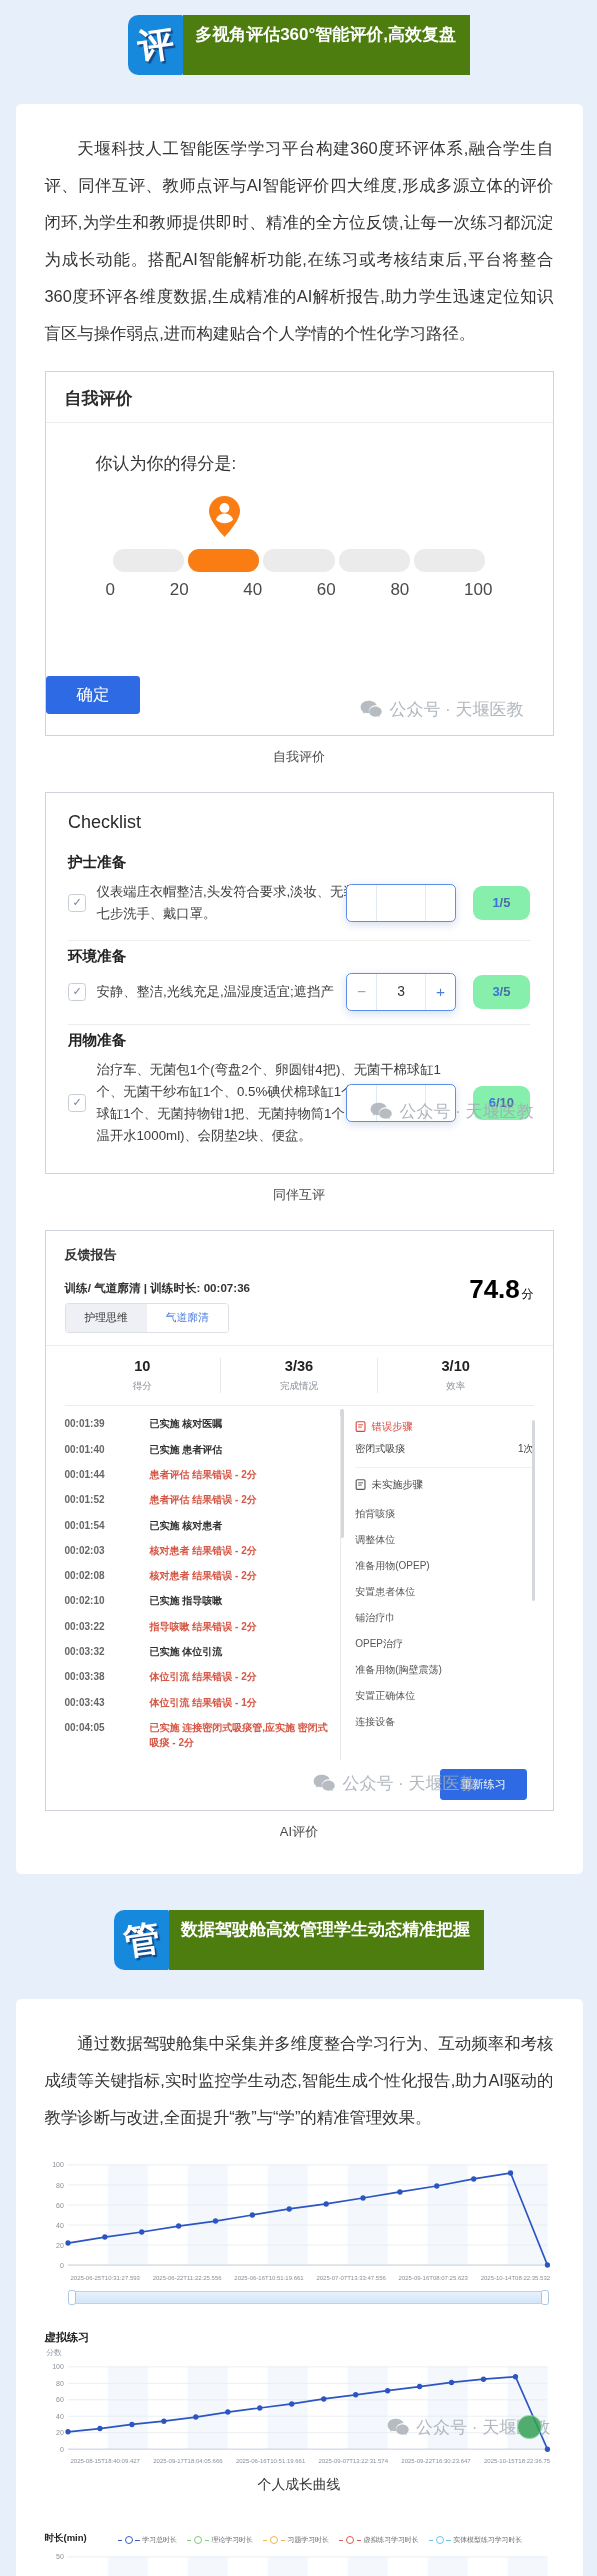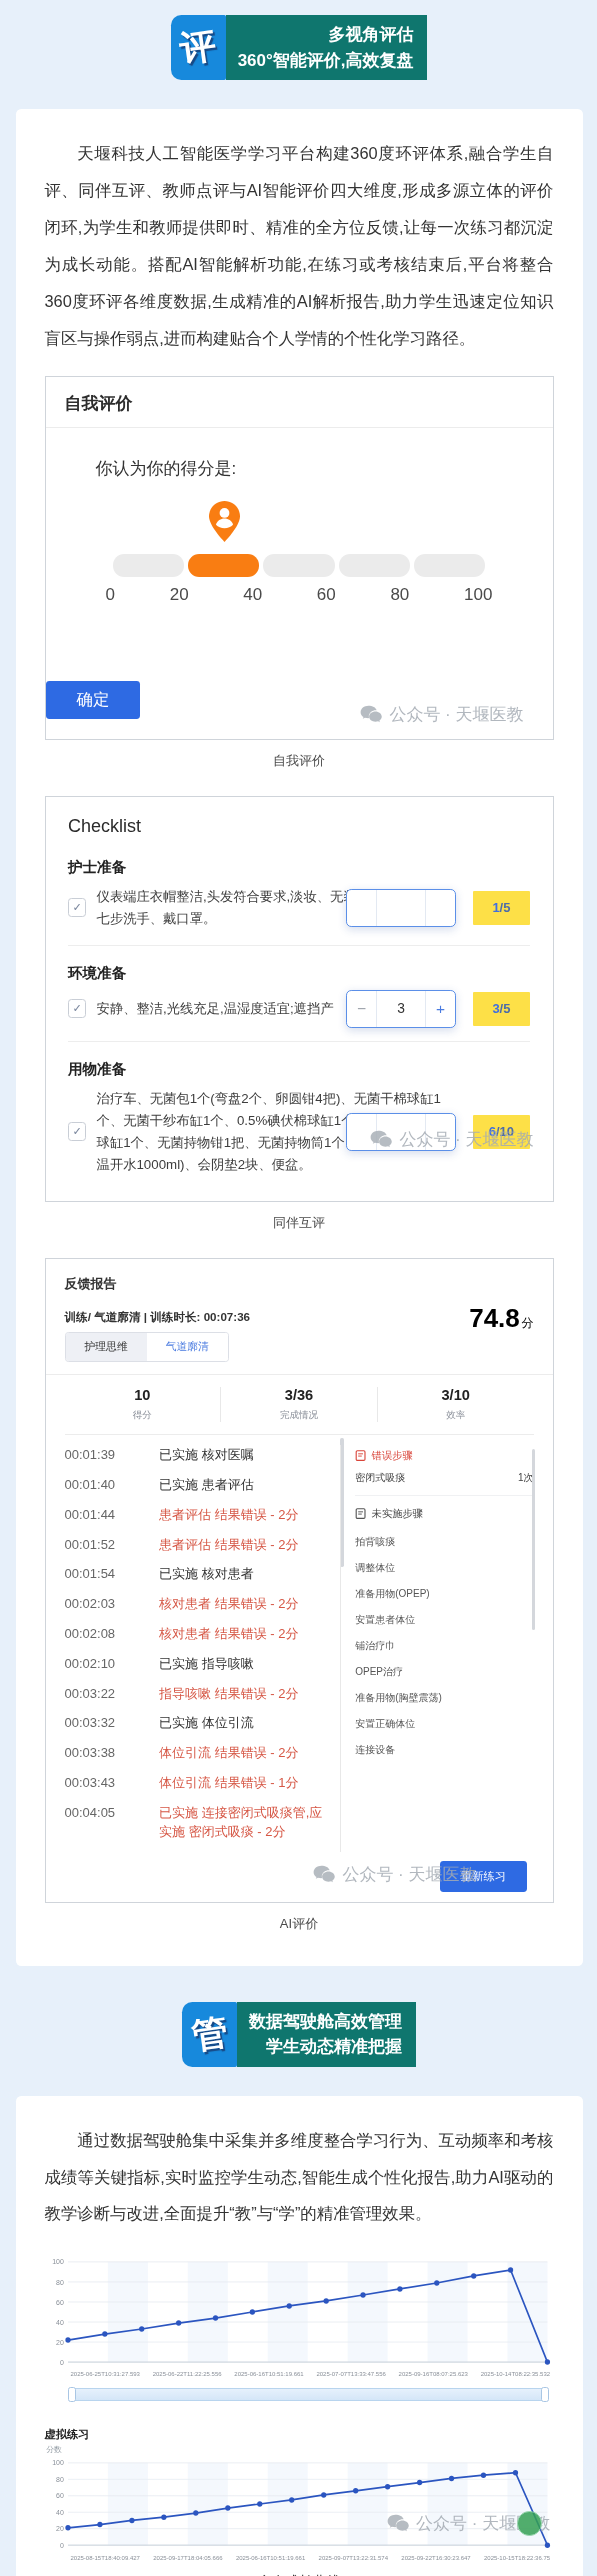--- a/index.html
+++ b/index.html
@@ -4,21 +4,21 @@
 <style>
   html,body{margin:0;padding:0;background:#e7f0fa;}
   body{font-family:"Liberation Sans","DejaVu Sans",sans-serif;}
   .page{width:598px;margin:0 auto;background:#e7f0fa;padding:12px 0 40px;position:relative;}
 
   
   .banner-wrap{display:flex;justify-content:center;margin:3.4px 0 29px;}
   .badge{width:55px;min-height:60px;background:#1789dc;border-radius:10.3px 1.7px 1.7px 10.3px;
          display:flex;align-items:center;justify-content:center;color:#fff;font-size:36px;font-weight:bold;}
   .badge span{display:inline-block;transform:rotate(-8deg);text-shadow:1.7px 2.6px 0.9px rgba(23,52,105,.75);}
-  .banner{background:#0f766e;color:#fff;padding:6.9px 13.8px 6.9px 12px;display:flex;flex-direction:column;justify-content:center;text-align:right;}
+  .banner{background:#4d7c0f;color:#fff;padding:6.9px 13.8px 6.9px 12px;display:flex;flex-direction:row;justify-content:center;}
   .banner .b1,.banner .b2{font-size:17px;font-weight:bold;line-height:1.5;}
 
   
   .card{background:#fff;margin:0 15.5px;border-radius:5.2px;padding:26px 29px;box-sizing:border-box;}
   .card + .banner-wrap{margin-top:36px;}
   .intro{font-size:16.4px;color:#333;line-height:2.25;text-align:justify;text-indent:2em;margin:0 0 8.6px;}
 
   
   .shot{border:0.9px solid #cfd4da;background:#fff;margin-top:19px;position:relative;}
   .caption{text-align:center;color:#4a4a4a;font-size:13px;margin:12px 0 26px;}
@@ -41,27 +41,27 @@
   
   .wm{position:absolute;display:flex;align-items:center;gap:6.9px;color:#a4abb3;font-size:17px;
       opacity:.85;pointer-events:none;white-space:nowrap;z-index:3;}
   .wm svg{flex:0 0 auto;}
   .wm .avatar{width:22.4px;height:22.4px;border-radius:50%;background:#35a055;border:1.7px solid #8fd3a6;
       display:inline-block;margin-left:-40px;}
 
   
   .shot-chk{padding:19px 22.4px 26px;}
   .shot-chk h3{font-size:18px;color:#2b2b2b;margin:0 0 20.7px;font-weight:normal;}
-  .chk-sec + .chk-sec{border-top:0.9px solid #ededed;margin-top:15.5px;padding-top:18px;}
+  .chk-sec + .chk-sec{border-top:0.9px solid #ededed;margin-top:15.5px;padding-top:6px;}
   .chk-head{font-size:14.6px;font-weight:bold;color:#222;margin-bottom:8.6px;}
   .chk-row{display:flex;align-items:center;position:relative;}
   .cbx{width:16.4px;height:16.4px;border:1.3px solid #c9ced6;border-radius:3.4px;flex:0 0 auto;
        display:flex;align-items:center;justify-content:center;color:#7e8aa0;font-size:11.2px;}
   .chk-text{flex:1;font-size:13.3px;color:#3d3d3d;line-height:1.65;margin:0 13.8px 0 10.3px;}
-  .score{min-width:47px;text-align:center;background:#fde047;border-radius:1px;padding:9.5px 5.2px;
+  .score{min-width:47px;text-align:center;background:#86efac;border-radius:9px;padding:9.5px 5.2px;
          font-size:13px;flex:0 0 auto;}
   .score .sv{color:#3f6fe0;font-weight:bold;font-style:normal;}
   .score .st{color:#4d6ca8;font-style:normal;font-weight:bold;}
   .stepper{position:absolute;right:74px;top:50%;transform:translateY(-50%);display:flex;background:#fff;
            border:0.9px solid #5b8fe8;border-radius:5.2px;box-shadow:0 2.6px 8.6px rgba(40,80,160,.18);z-index:2;}
   .stepper b{font-weight:normal;display:flex;align-items:center;justify-content:center;height:36px;}
   .st-m{width:29px;color:#9aa0a8;border-right:0.9px solid #e3e9f2;font-size:15.5px;}
   .st-v{width:48px;color:#333;font-size:13.8px;}
   .st-p{width:29px;color:#4a7be0;border-left:0.9px solid #e3e9f2;font-size:15.5px;}
 
@@ -76,21 +76,21 @@
   .tab{padding:6.9px 19px;font-size:10.8px;background:#eef0f5;color:#333;cursor:pointer;}
   .tab.active{background:#fff;color:#4a7be0;}
   .fb-div{border-top:0.9px solid #ececec;margin:12px -19px;}
   .stats{display:flex;text-align:center;}
   .stat{flex:1;}
   .stat + .stat{border-left:0.9px solid #e8e8e8;}
   .stat .sv{font-size:14.6px;font-weight:bold;color:#222;}
   .stat .sl{font-size:9.5px;color:#8a8f99;margin-top:6px;}
   .fb-main{display:flex;border-top:0.9px solid #ececec;margin-top:12px;padding-top:10.3px;position:relative;}
   .tl{width:57%;position:relative;padding-right:8.6px;}
-  .t-row{display:flex;font-size:13px;margin-bottom:10.3px;line-height:1.5;}
+  .t-row{display:flex;font-size:10px;margin-bottom:10.3px;line-height:1.5;font-weight:bold;}
   .t-time{color:#666;flex:0 0 41px;}
   .t-text{color:#333;margin-left:44px;}
   .t-row.error .t-text,.t-row.error .t-time2{color:#d65745;}
   .t-row.error .t-text{color:#d65745;}
   .sbar{position:absolute;width:3.4px;border-radius:1.7px;background:#d4d7dc;}
   .sbar-left{right:0;top:3.4px;height:129px;}
   .sbar-right{right:-1.7px;top:3.4px;height:181px;}
   .rp{flex:1;border-left:0.9px solid #e8e8e8;padding-left:13.8px;position:relative;}
   .rp-head{display:flex;align-items:center;gap:5.2px;font-size:10.3px;margin:3.4px 0 8.6px;}
   .rp-head.red{color:#d9453a;}

